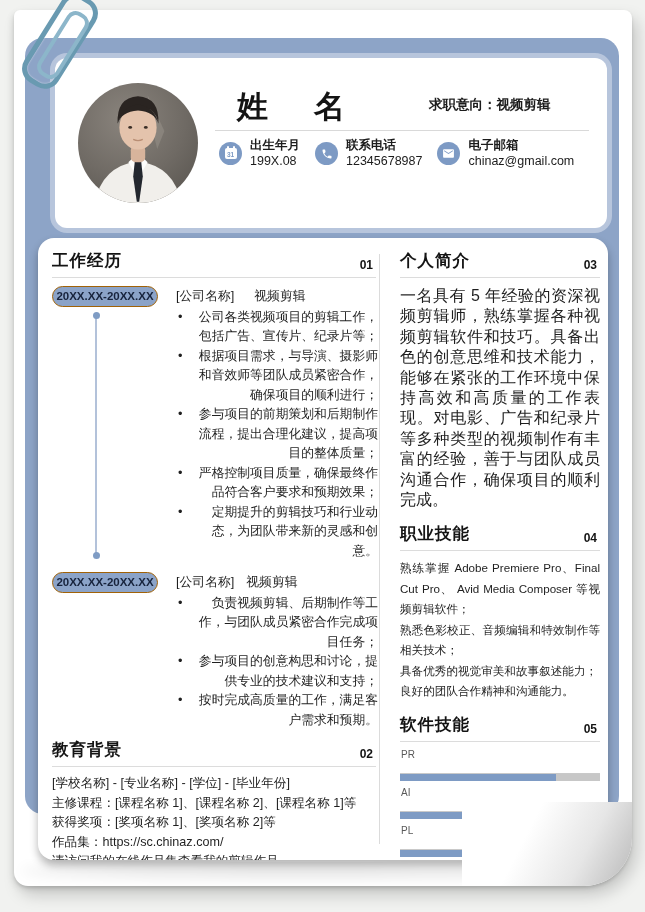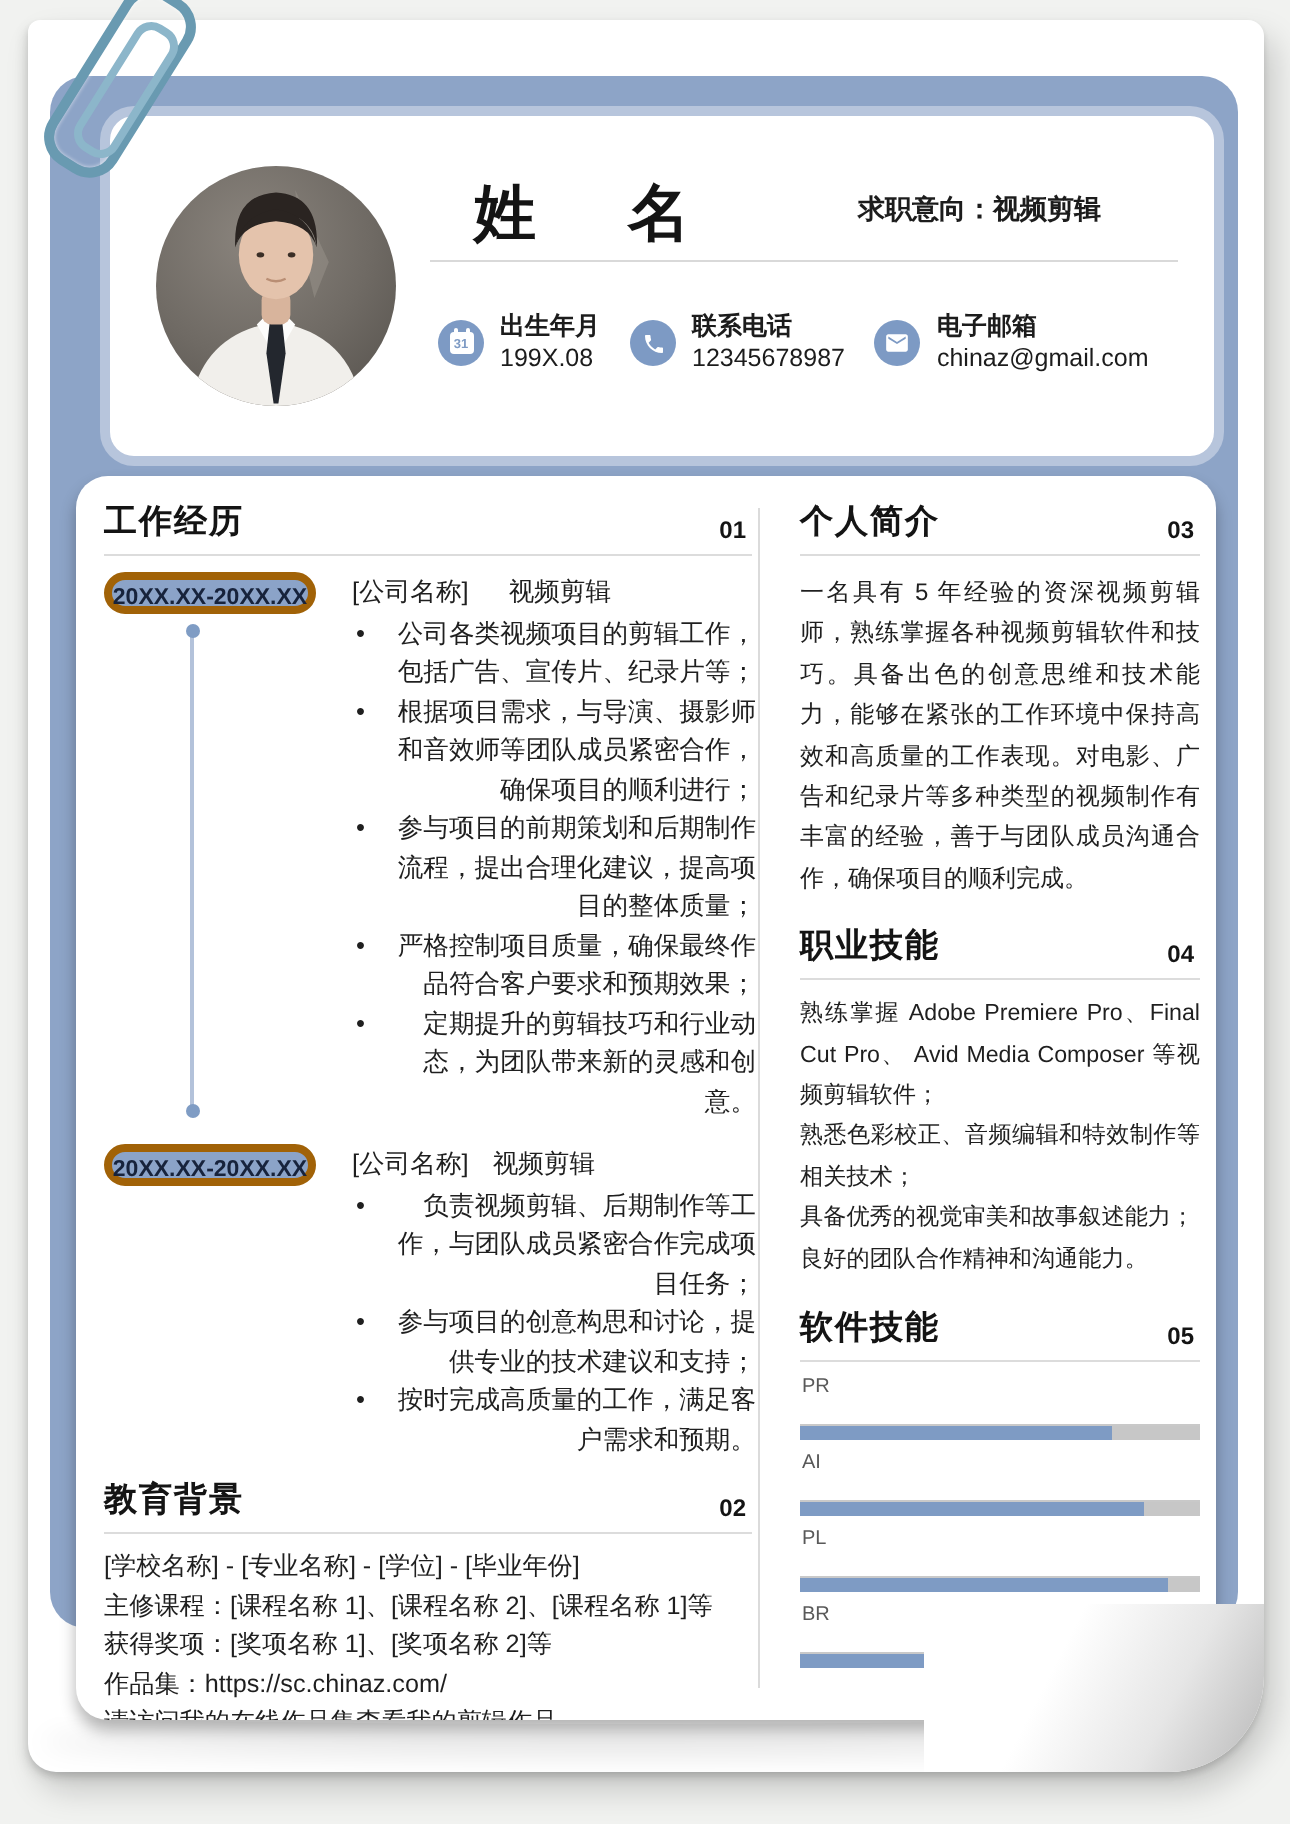--- a/index.html
+++ b/index.html
@@ -21,21 +21,21 @@
   
   .header-card{position:absolute;left:55px;top:58px;width:552px;height:170px;background:#fff;border-radius:12px;}
 
   .photo{position:absolute;left:23px;top:25px;width:120px;height:120px;border-radius:50%;overflow:hidden;}
   .photo svg{display:block;}
 
   .name-row{position:absolute;left:182px;top:28px;display:flex;gap:46px;font-size:31px;font-weight:600;color:#141414;}
   .intent{position:absolute;left:374px;top:38px;font-size:13.5px;font-weight:700;color:#1c1c1c;}
   .hdr-line{position:absolute;left:160px;right:18px;top:72px;height:1px;background:#d9d9d9;}
 
-  .contacts{position:absolute;left:164px;top:98px;display:flex;gap:15px;}
+  .contacts{position:absolute;left:164px;top:80px;display:flex;gap:15px;}
   .cg{display:flex;align-items:center;gap:8px;}
   .cicon{width:23px;height:23px;border-radius:50%;background:#7d9ac4;display:flex;align-items:center;justify-content:center;flex:none;}
   .cal-glyph{width:12px;height:11px;background:#fff;border-radius:2px;display:flex;align-items:flex-end;justify-content:center;
              font-size:6.5px;font-weight:700;color:#7d9ac4;line-height:8px;position:relative;}
   .cal-glyph::before{content:"";position:absolute;top:-2px;left:2px;width:2px;height:3px;background:#fff;border-radius:1px;}
   .cal-glyph::after{content:"";position:absolute;top:-2px;right:2px;width:2px;height:3px;background:#fff;border-radius:1px;}
   .cg-text{display:flex;flex-direction:column;line-height:15.5px;font-size:12.5px;color:#1c1c1c;}
   .cg-label{font-weight:700;}
   .cg-value{font-weight:400;}
 
@@ -45,38 +45,38 @@
   .divider{position:absolute;left:341px;top:16px;height:590px;width:1px;background:#dbdbdb;}
   .col-left{position:absolute;left:14px;top:12px;width:324px;}
   .col-right{position:absolute;left:362px;top:12px;width:200px;}
 
   .sec-head{display:flex;justify-content:space-between;align-items:flex-end;border-bottom:1px solid #dcdcdc;padding-bottom:5px;}
   .sec-title{font-size:16.5px;font-weight:700;color:#141414;letter-spacing:1px;}
   .sec-num{font-size:12px;font-weight:700;color:#141414;padding-right:3px;margin-left:14px;}
 
   .job{display:flex;margin-top:8px;}
   .job-left{width:124px;position:relative;flex:none;}
-  .pill{width:106px;height:21px;line-height:19px;text-align:center;background:#8ba3c8;border:4px solid #a16207;
+  .pill{width:106px;height:21px;line-height:19px;text-align:center;background:#8ba3c8;border:1px solid #a16207;
         border-radius:11px;font-size:11.5px;font-weight:700;color:#17233c;box-sizing:border-box;}
   .connector{position:absolute;left:43px;top:29px;bottom:4px;width:2px;background:#b3c2da;}
   .connector::before,.connector::after{content:"";position:absolute;left:-2.5px;width:7px;height:7px;border-radius:50%;background:#7f9cc4;}
   .connector::before{top:-3px;}
   .connector::after{bottom:-3px;}
   .job-right{flex:1;font-size:12.8px;color:#1f1f1f;line-height:19.5px;}
   .company-line{margin-bottom:1px;}
   .company-role{margin-left:20px;}
   .blist{margin:0;padding:0;list-style:none;}
   .blist li{display:flex;}
   .blist li::before{content:"\2022";width:20px;flex:none;padding-left:2px;}
   .blist li span{display:block;width:180px;text-align:right;}
 
   .edu{margin-top:10px;}
   .edu-lines{margin-top:7px;font-size:12.6px;line-height:19.5px;color:#1f1f1f;}
 
-  .profile-text{margin-top:8px;font-size:12px;line-height:20.4px;color:#1f1f1f;text-align:justify;}
+  .profile-text{margin-top:8px;font-size:16px;line-height:20.4px;color:#1f1f1f;text-align:justify;}
   .sec2{margin-top:13px;}
   .skill-items{margin-top:7px;font-size:11.6px;line-height:20.4px;color:#1f1f1f;text-align:justify;}
 
   .bars{margin-top:6px;}
   .bar-row{margin-bottom:5px;}
   .bar-label{font-size:10px;color:#595959;border-bottom:1px solid #c9c9c9;padding:1px 0 12px 1px;line-height:12px;}
   .bar-track{height:7px;background:#c7c7c7;}
   .bar-fill{height:100%;background:#7e9bc4;width:0;}
 
   

